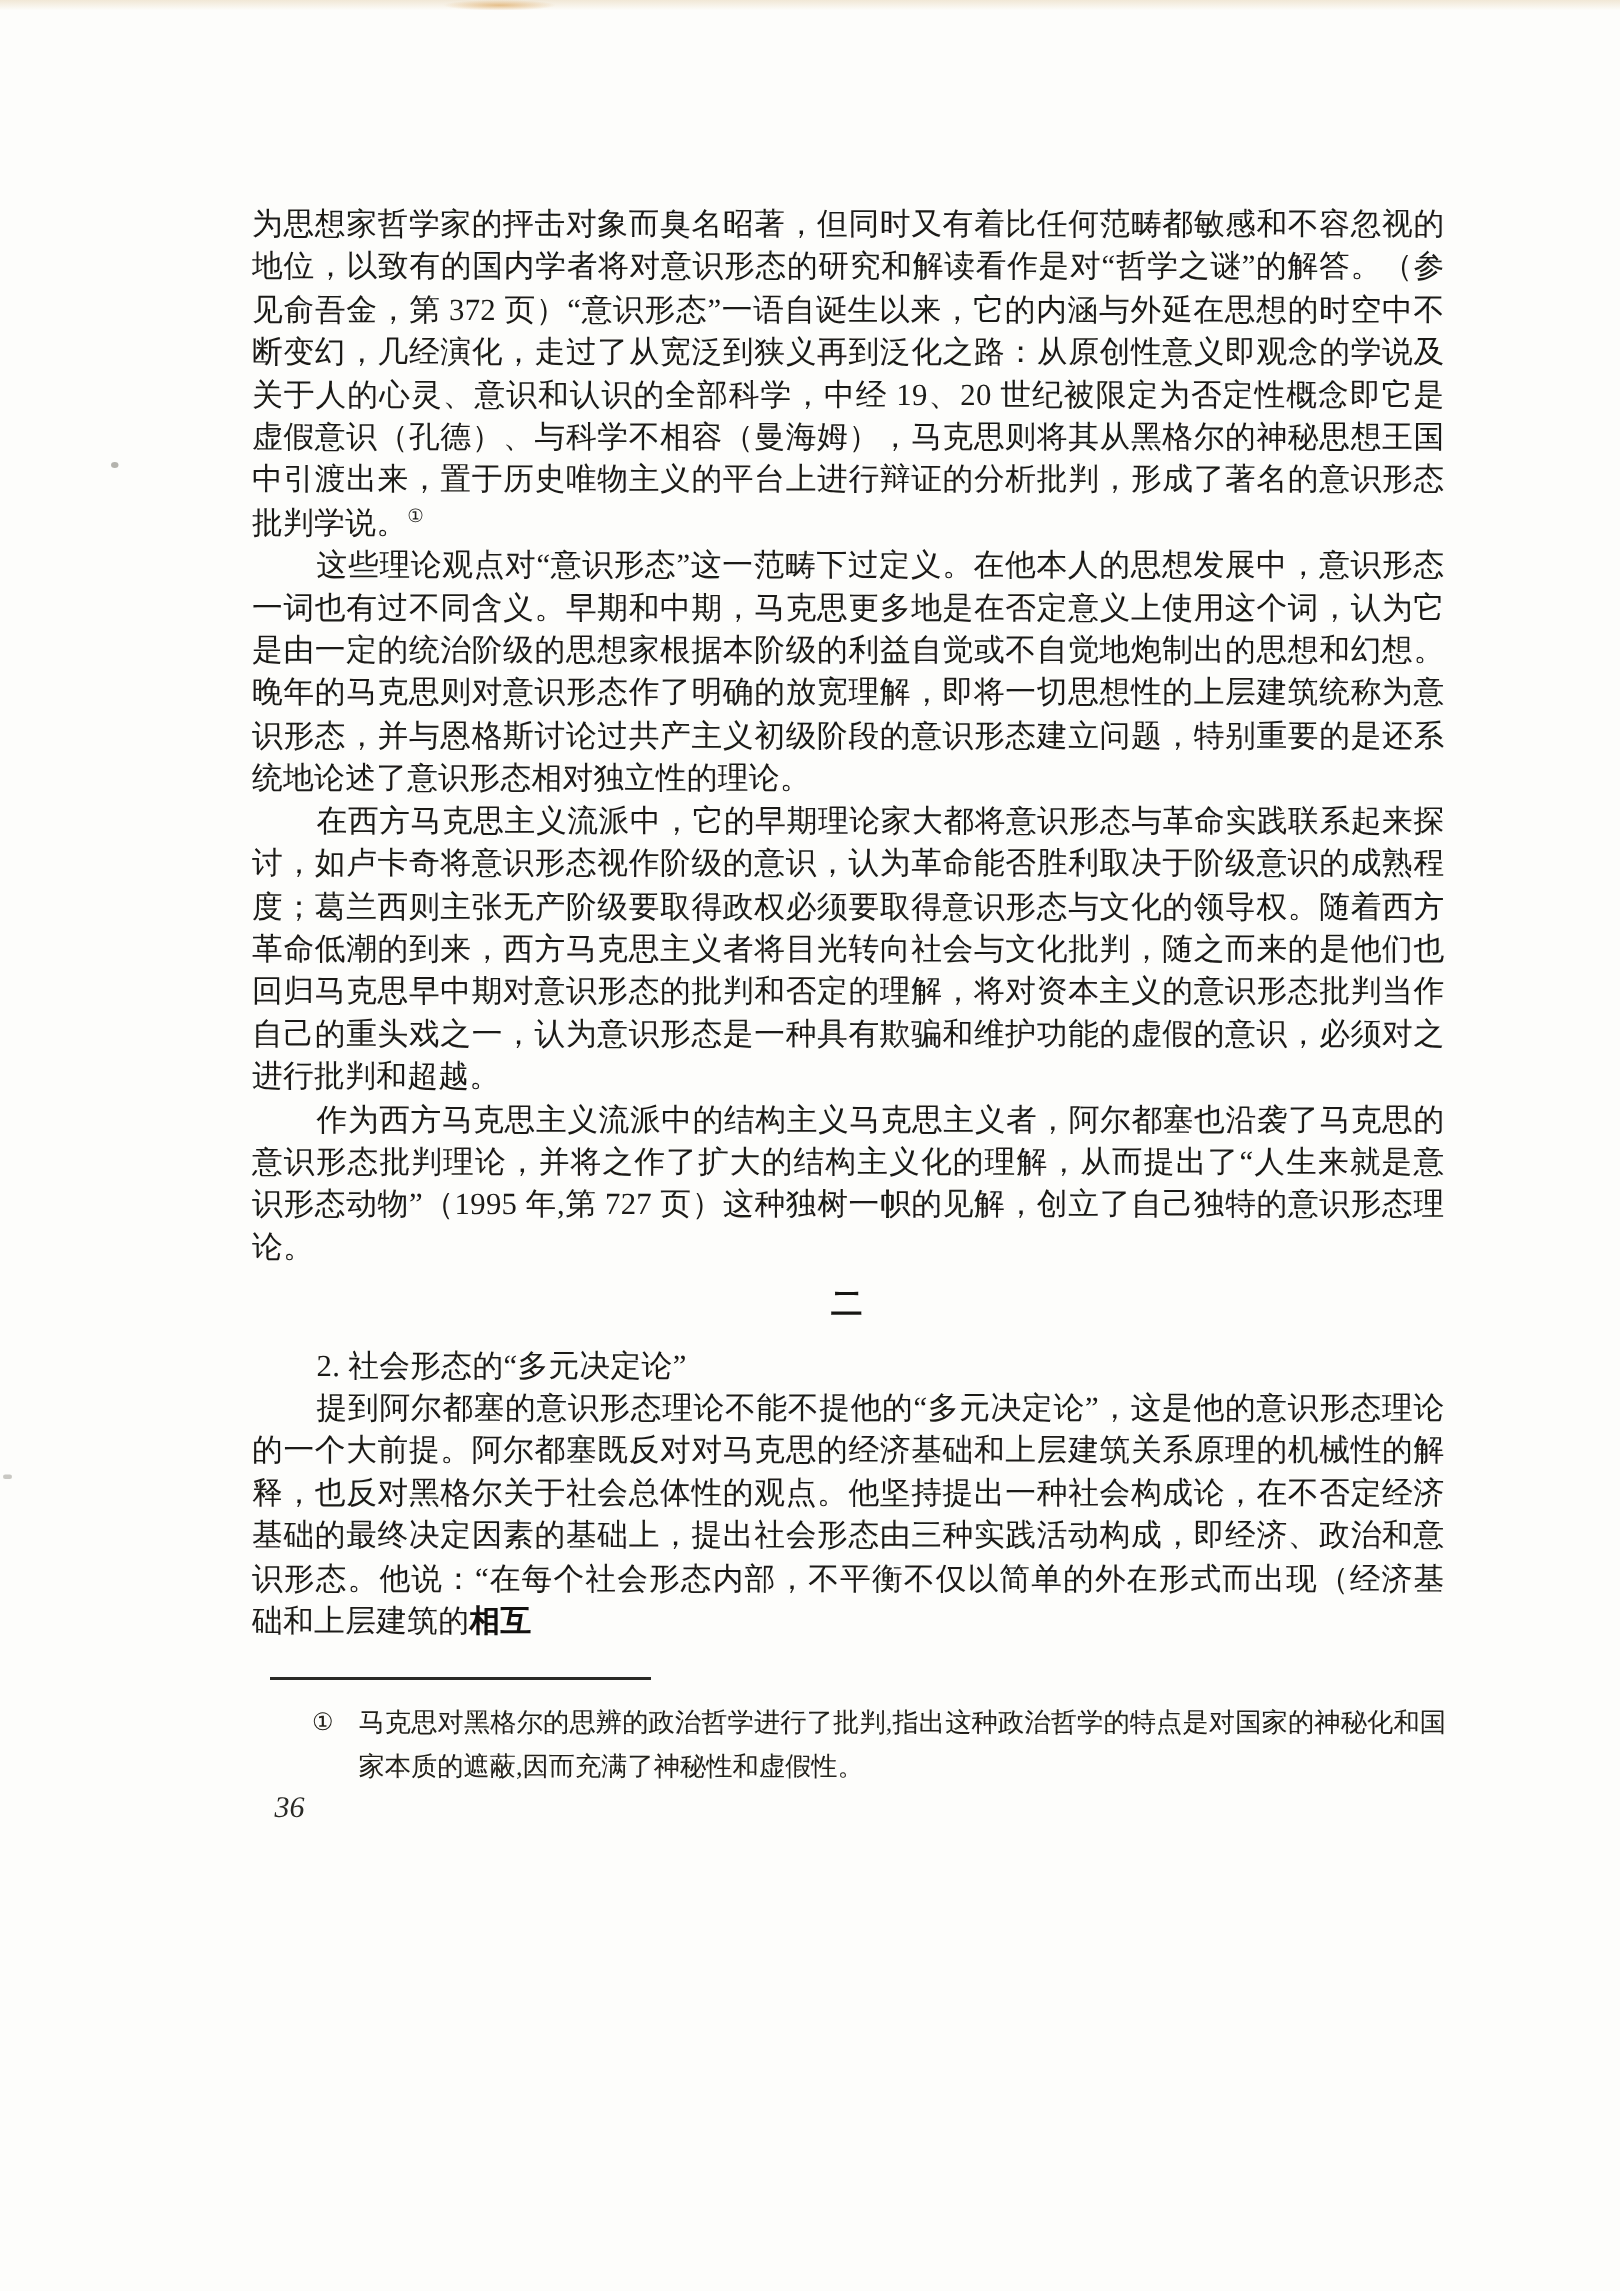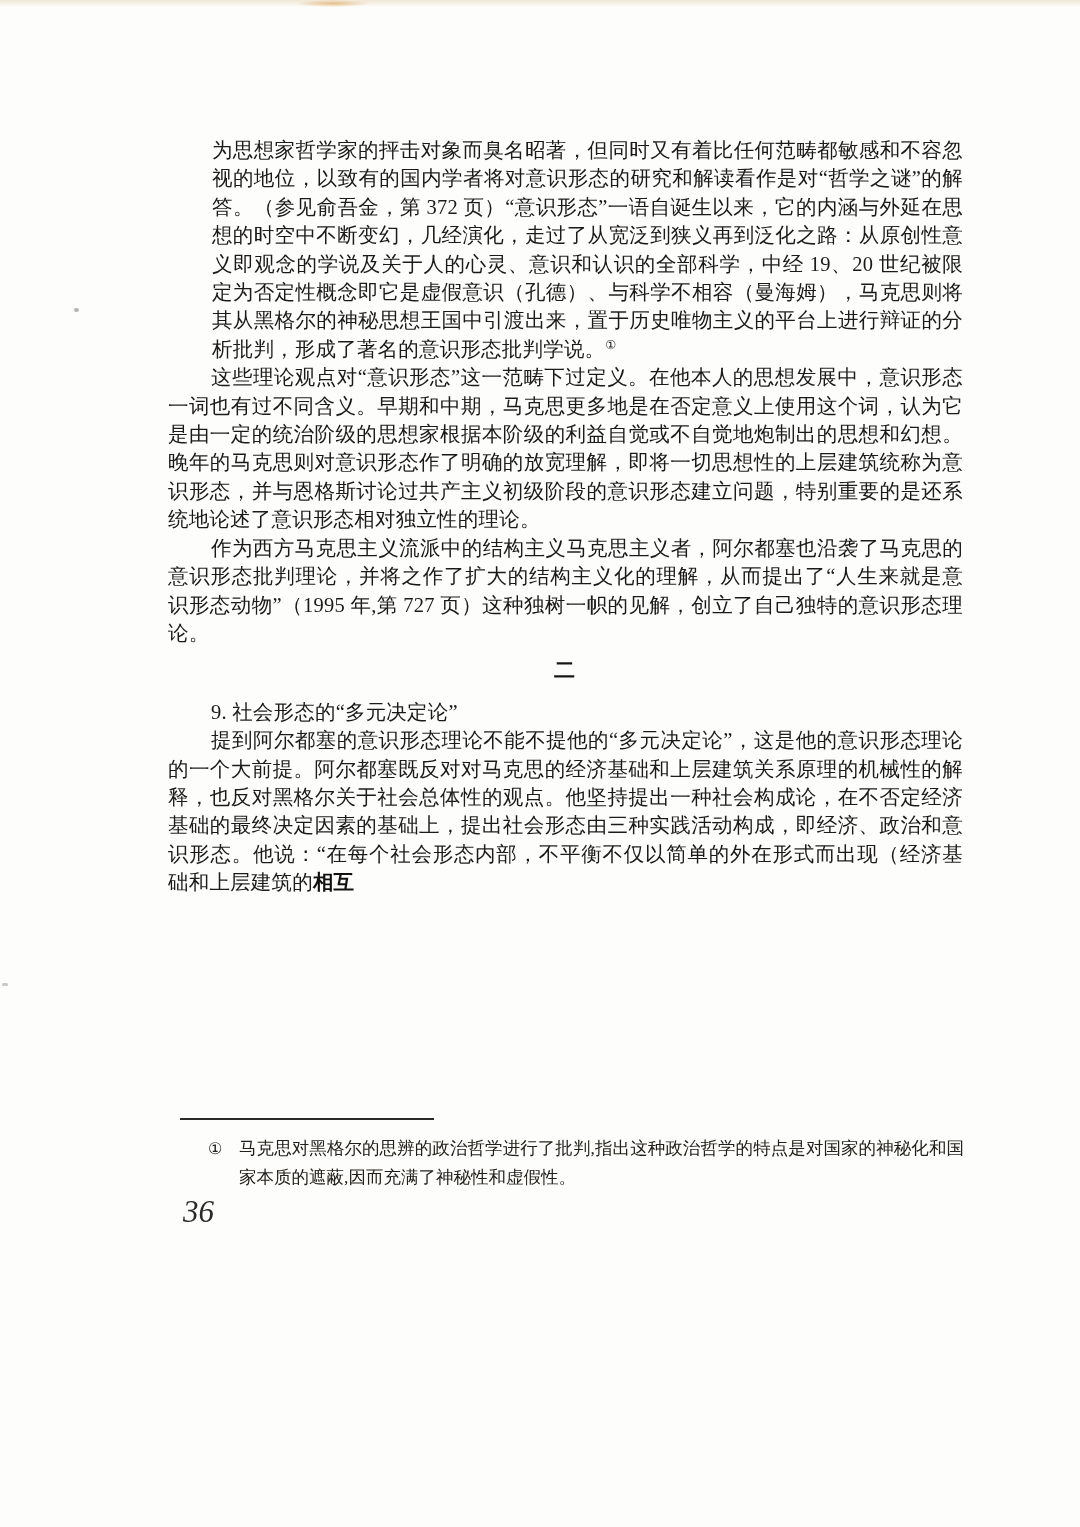--- a/index.html
+++ b/index.html
@@ -56,21 +56,20 @@
     color: #1b1a17;
     text-align: justify;
     letter-spacing: 0.2px;
   }
   .para {
     margin: 0;
     text-indent: 2.1em;
   }
   .para.no-indent {
     text-indent: 0;
-    margin-left: 44px;
   }
   .note-ref {
     font-size: 0.6em;
     line-height: 0;
     vertical-align: 7px;
   }
   .section-heading {
     margin: 9px 0 13px 0;
     text-align: center;
     font-size: 21px;
@@ -107,21 +106,21 @@
   .fn-marker {
     position: absolute;
     left: 28px;
     top: 0;
     font-size: 16px;
   }
   .page-number {
     position: absolute;
     left: 183px;
     top: 1194px;
-    font-size: 31px;
+    font-size: 20px;
     font-style: italic;
     color: #2a2a26;
     font-family: "Liberation Serif", "DejaVu Serif", serif;
   }
 </style>
 </head>
 <body>
 
 <div class="page">
 
@@ -129,27 +128,28 @@
   <div class="artifact-smudge"></div>
   <div class="speck1"></div>
   <div class="speck2"></div>
 
   <main class="text-block">
 
     <p class="para no-indent"><span>为思想家哲学家的抨击对象而臭名昭著，但同时又有着比任何范畴都敏感和不容忽视的地位，以致有的国内学者将对意识形态的研究和解读看作是对“哲学之谜”的解答。（参见俞吾金，第 372 页）“意识形态”一语自诞生以来，它的内涵与外延在思想的时空中不断变幻，几经演化，走过了从宽泛到狭义再到泛化之路：从原创性意义即观念的学说及关于人的心灵、意识和认识的全部科学，中经 19、20 世纪被限定为否定性概念即它是虚假意识（孔德）、与科学不相容（曼海姆），马克思则将其从黑格尔的神秘思想王国中引渡出来，置于历史唯物主义的平台上进行辩证的分析批判，形成了著名的意识形态批判学说。</span><sup class="note-ref">①</sup></p>
 
     <p class="para">这些理论观点对“意识形态”这一范畴下过定义。在他本人的思想发展中，意识形态一词也有过不同含义。早期和中期，马克思更多地是在否定意义上使用这个词，认为它是由一定的统治阶级的思想家根据本阶级的利益自觉或不自觉地炮制出的思想和幻想。晚年的马克思则对意识形态作了明确的放宽理解，即将一切思想性的上层建筑统称为意识形态，并与恩格斯讨论过共产主义初级阶段的意识形态建立问题，特别重要的是还系统地论述了意识形态相对独立性的理论。</p>
 
+    <p class="para">在西方马克思主义流派中，它的早期理论家大都将意识形态与革命实践联系起来探讨，如卢卡奇将意识形态视作阶级的意识，认为革命能否胜利取决于阶级意识的成熟程度；葛兰西则主张无产阶级要取得政权必须要取得意识形态与文化的领导权。随着西方革命低潮的到来，西方马克思主义者将目光转向社会与文化批判，随之而来的是他们也回归马克思早中期对意识形态的批判和否定的理解，将对资本主义的意识形态批判当作自己的重头戏之一，认为意识形态是一种具有欺骗和维护功能的虚假的意识，必须对之进行批判和超越。</p>
 
     <p class="para">作为西方马克思主义流派中的结构主义马克思主义者，阿尔都塞也沿袭了马克思的意识形态批判理论，并将之作了扩大的结构主义化的理解，从而提出了“人生来就是意识形态动物”（1995 年,第 727 页）这种独树一帜的见解，创立了自己独特的意识形态理论。</p>
 
     <h2 class="section-heading">二</h2>
 
 
-    <p class="para">9. 社会形态的“多元决定论”</p>
+    <p class="para">2. 社会形态的“多元决定论”</p>
 
     <p class="para"><span>提到阿尔都塞的意识形态理论不能不提他的“多元决定论”，这是他的意识形态理论的一个大前提。阿尔都塞既反对对马克思的经济基础和上层建筑关系原理的机械性的解释，也反对黑格尔关于社会总体性的观点。他坚持提出一种社会构成论，在不否定经济基础的最终决定因素的基础上，提出社会形态由三种实践活动构成，即经济、政治和意识形态。他说：“在每个社会形态内部，不平衡不仅以简单的外在形式而出现（经济基础和上层建筑的</span><b class="bold-tail">相互</b></p>
 
   </main>
 
   <div class="footnote-area">
     <div class="footnote-rule"></div>
     <div class="footnote">
       <span class="fn-marker">①</span>
       <span class="fn-text">马克思对黑格尔的思辨的政治哲学进行了批判,指出这种政治哲学的特点是对国家的神秘化和国家本质的遮蔽,因而充满了神秘性和虚假性。</span>

